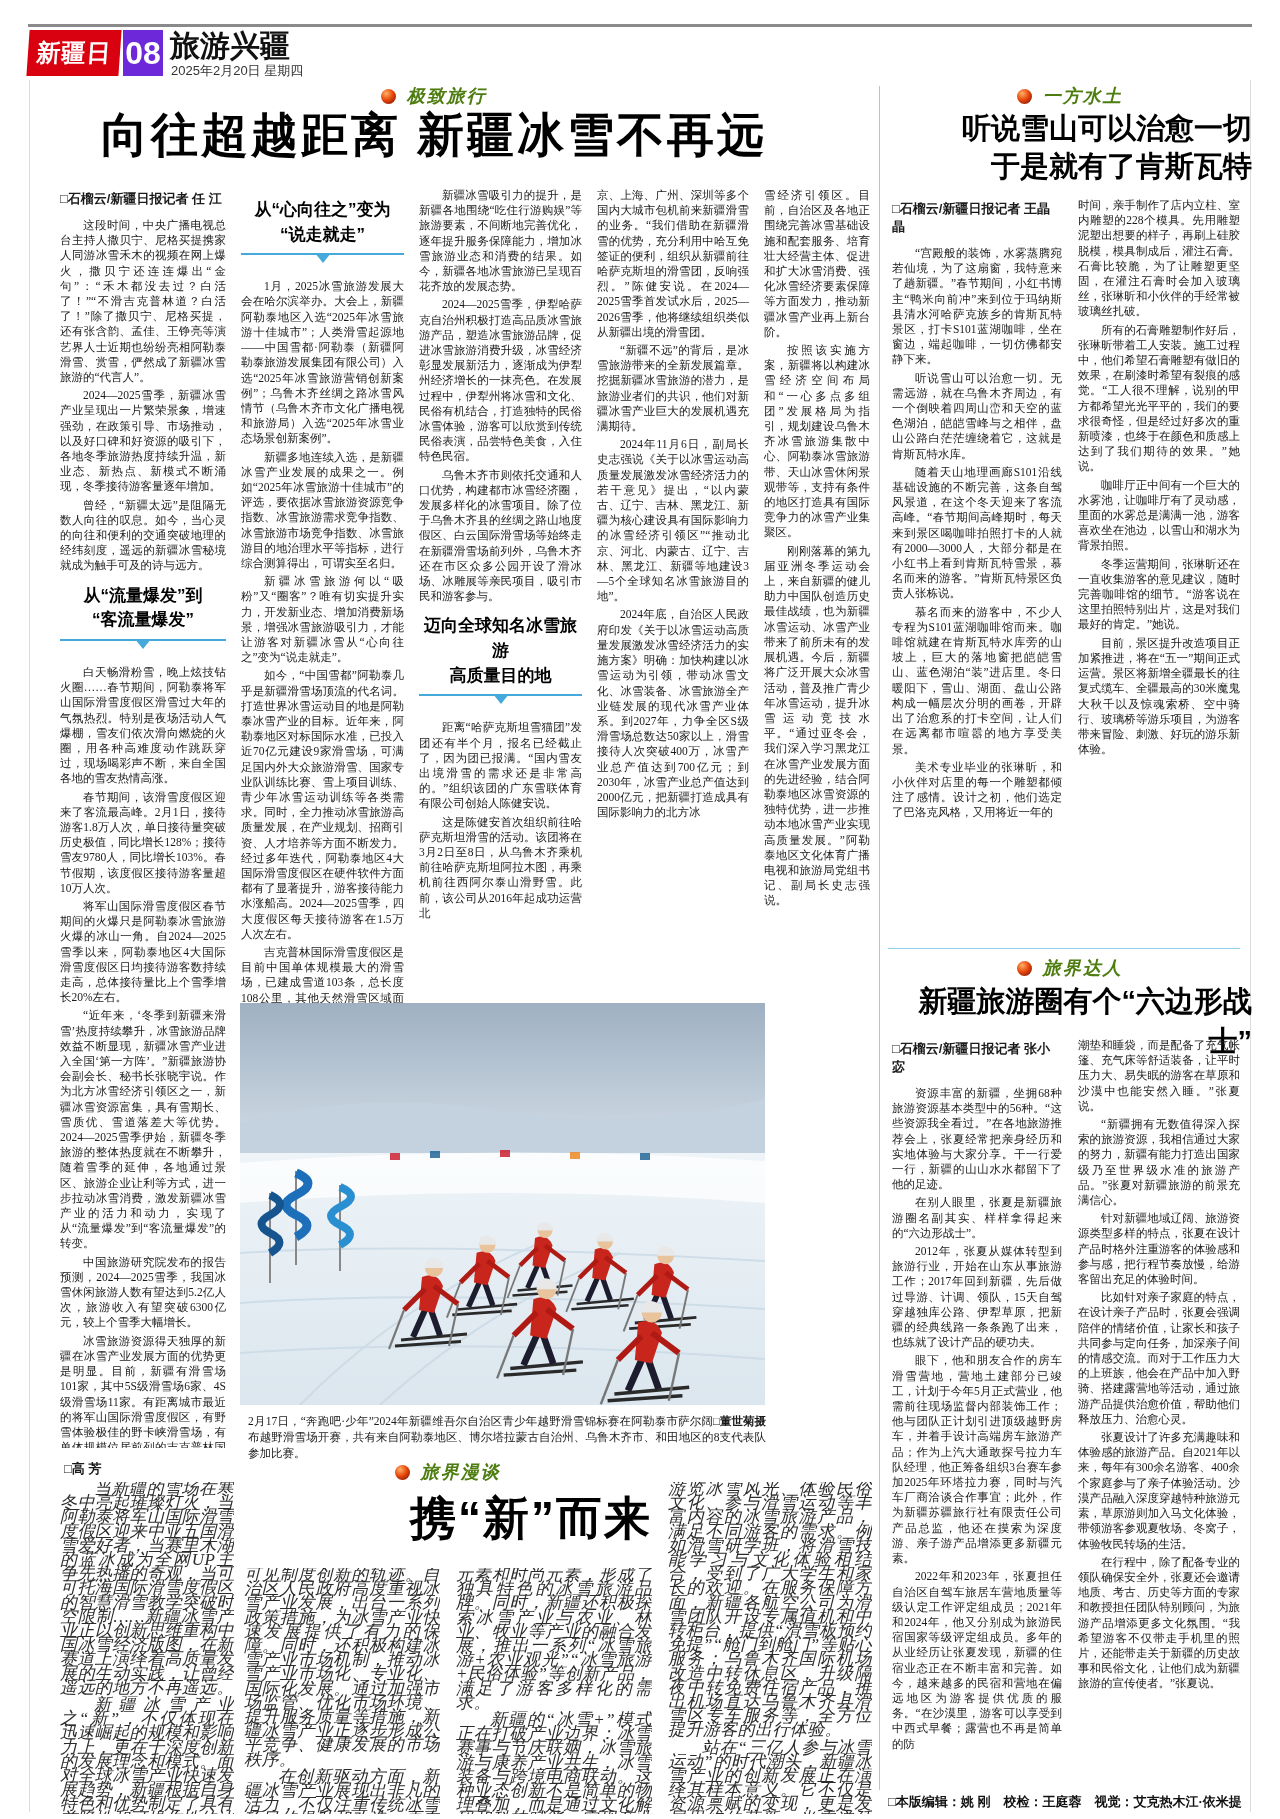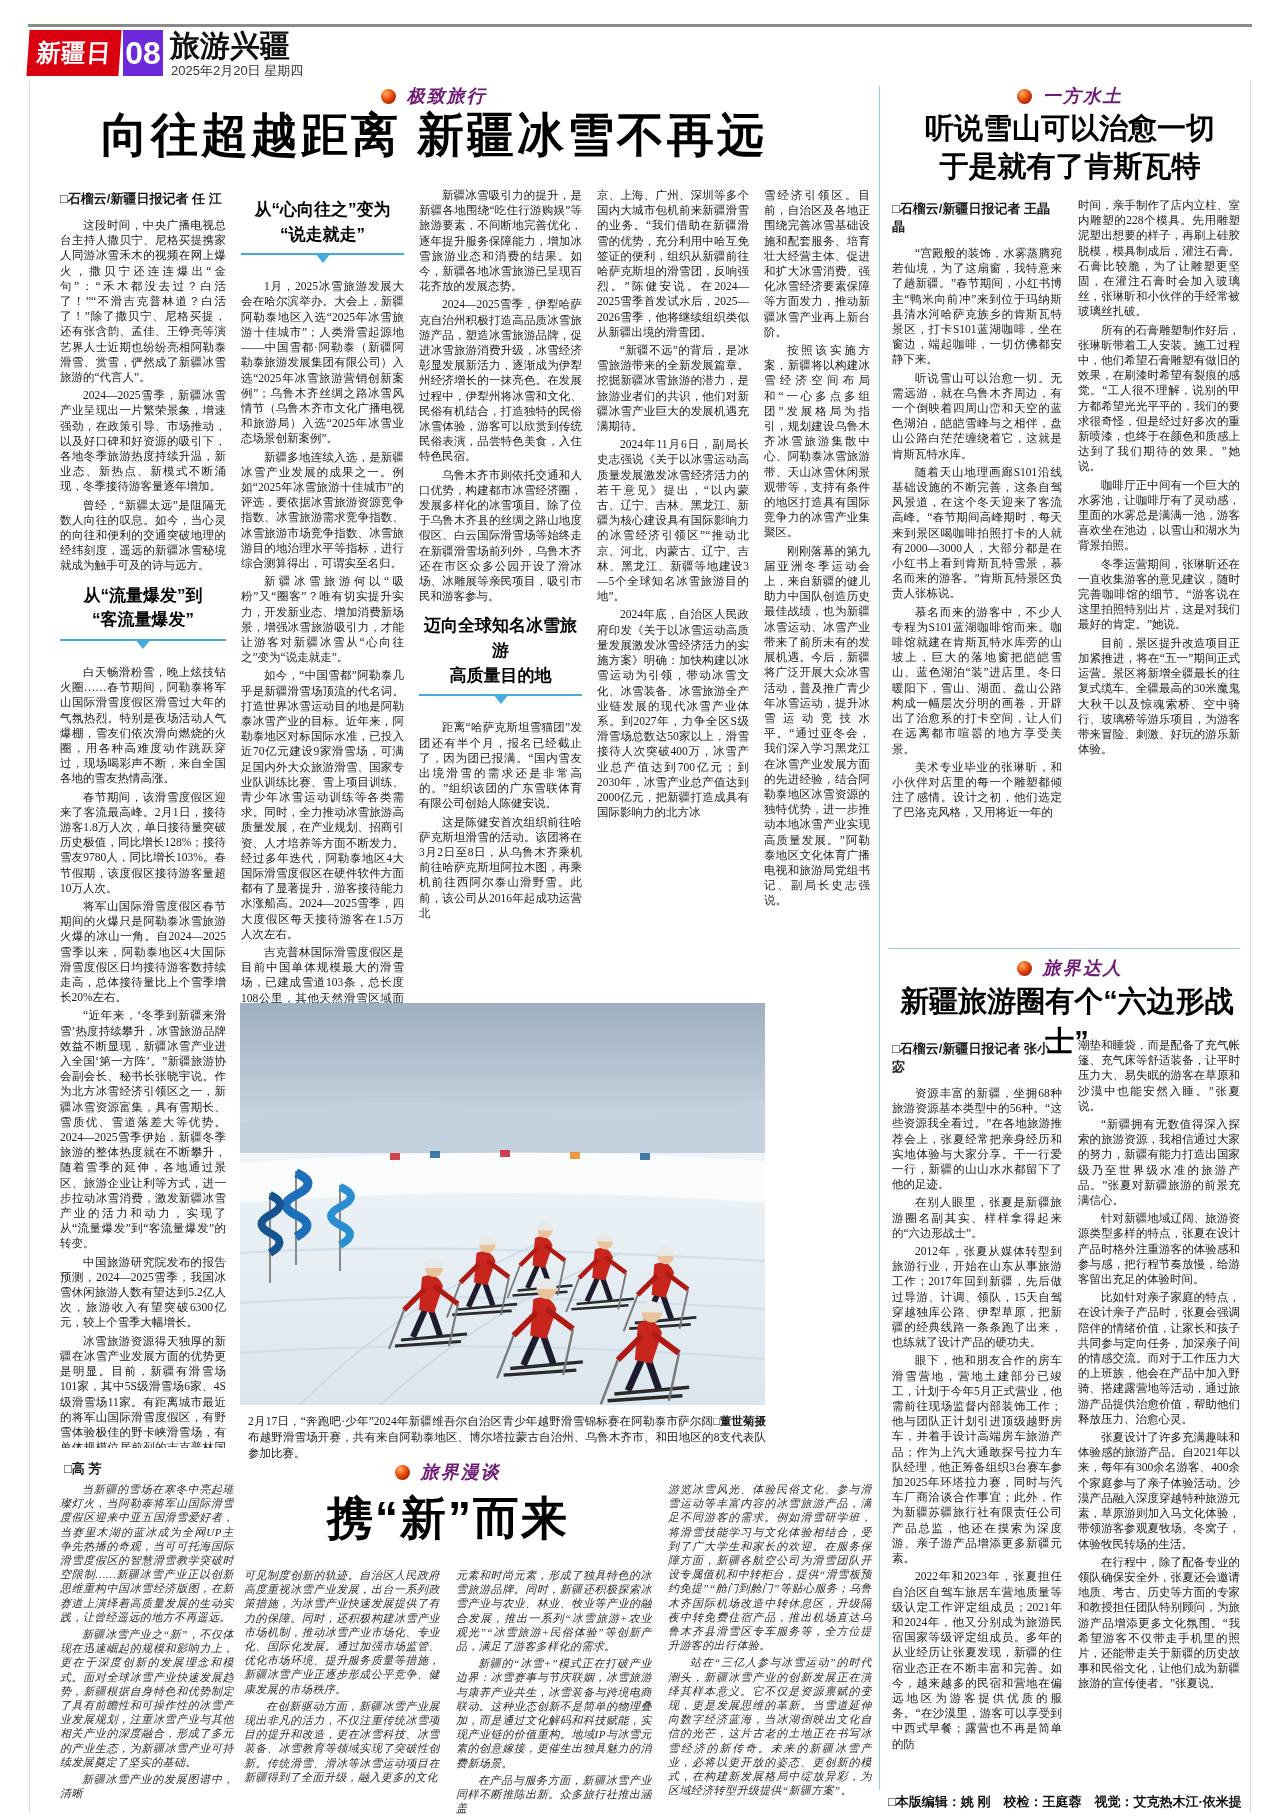--- a/index.html
+++ b/index.html
@@ -14,37 +14,37 @@
             letter-spacing:1px;transform:skewX(-4deg);}
   .pagenum{position:absolute;left:123px;top:30px;width:40px;height:46px;background:#6d28d9;color:#fff;
            font-family:"Liberation Sans",sans-serif;font-weight:bold;font-size:32px;line-height:46px;text-align:center;}
   .secttitle{position:absolute;left:170px;top:26px;font-family:"Liberation Sans",sans-serif;font-weight:900;font-size:30px;color:#111;}
   .dateline{position:absolute;left:171px;top:62px;font-size:13px;color:#333;font-family:"Liberation Sans",sans-serif;}
   
   .tagrow{text-align:center;font-family:"Liberation Sans",sans-serif;}
   .ball{display:inline-block;width:15px;height:15px;border-radius:50%;
         background:radial-gradient(circle at 35% 30%,#ffb066 0%,#e8490c 45%,#6e0800 100%);
         vertical-align:-2px;margin-right:6px;}
-  .taglabel{color:#701a75;font-weight:900;font-size:18px;font-style:italic;letter-spacing:2px;}
+  .taglabel{color:#4d7c0f;font-weight:900;font-size:18px;font-style:italic;letter-spacing:2px;}
   
   .hl-main{position:absolute;left:60px;top:104px;width:748px;text-align:center;
            font-family:"Liberation Sans",sans-serif;font-weight:900;font-size:47px;letter-spacing:3px;color:#000;}
-  .hl-right{font-family:"Liberation Sans",sans-serif;font-weight:900;color:#000;text-align:center;}
+  .hl-right{font-family:"Liberation Sans",sans-serif;font-weight:900;color:#000;text-align:right;}
   
   .col{position:absolute;overflow:hidden;}
   .byline{font-weight:bold;font-size:13px;margin:2px 0 10px 0;font-family:"Liberation Sans",sans-serif;}
   .para{font-size:11.5px;line-height:15.2px;text-align:justify;text-indent:2em;margin:0 0 3px 0;}
   .para.cont{text-indent:0;}
   .subhead{margin:10px 0 12px 0;}
   .sh-text{font-family:"Liberation Sans",sans-serif;font-weight:900;font-size:17px;text-align:center;line-height:1.45;color:#000;}
   .sh-deco{position:relative;height:12px;margin-top:6px;border-top:2px solid #45aadb;}
   .sh-deco::after{content:"";position:absolute;top:-2px;left:50%;transform:translateX(-50%);
                   border:8px solid transparent;border-top:10px solid #45aadb;}
   
-  .script .para{font-style:italic;color:#2b2b2b;letter-spacing:0.4px;font-size:11px;line-height:14.2px;}
+  .script .para{font-style:italic;color:#2b2b2b;letter-spacing:0.4px;font-size:17px;line-height:14.2px;}
   
   .vrule-blue{position:absolute;width:1px;background:#8fd0ec;}
   .hrule-blue{position:absolute;height:1px;background:#8fd0ec;}
   
   .photo{position:absolute;left:240px;top:1003px;width:525px;height:402px;overflow:hidden;}
   .caption{position:absolute;left:248px;top:1413px;width:518px;font-size:11.5px;line-height:16px;text-align:justify;}
   .credit{font-weight:bold;white-space:nowrap;float:right;font-family:"Liberation Sans",sans-serif;}
   .footer{position:absolute;left:888px;top:1793px;width:364px;font-weight:bold;font-size:13px;
           font-family:"Liberation Sans",sans-serif;color:#111;}
 </style>

